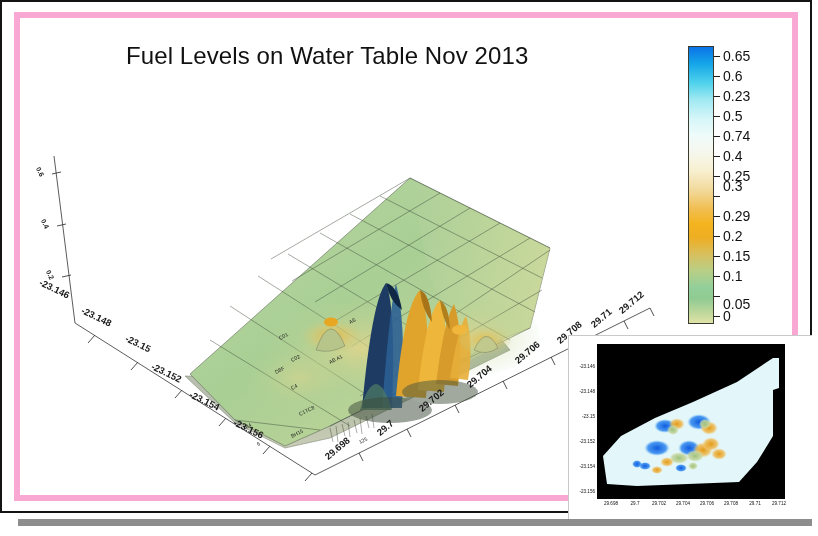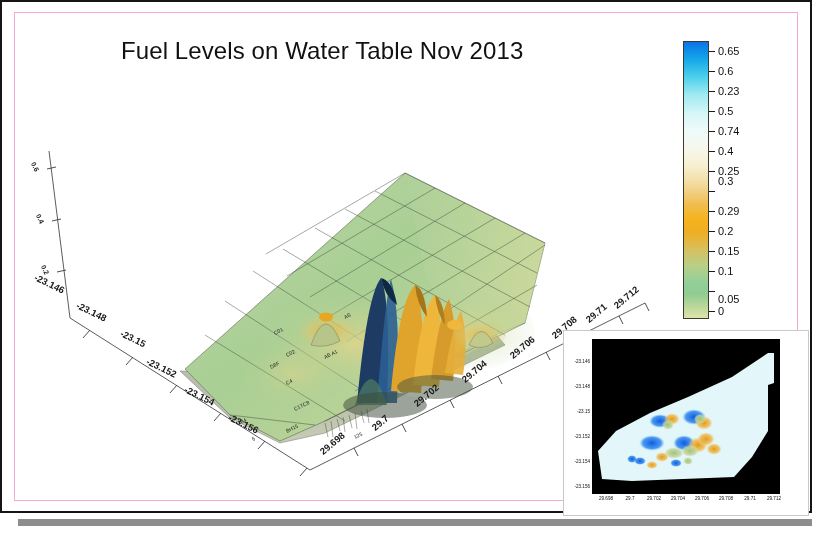--- a/index.html
+++ b/index.html
@@ -8,21 +8,21 @@
     width:818px;height:536px;overflow:hidden;
     font-family:"Liberation Sans",sans-serif;
     position:relative;
   }
   .app-window{
     position:absolute;left:0;top:0;width:812px;height:513px;
     border:2px solid #141414;background:#ffffff;box-sizing:border-box;
   }
   .figure-frame{
     position:absolute;left:12px;top:10px;right:12px;bottom:10px;
-    border:1px solid #f9a8d4;background:#ffffff;box-sizing:border-box;
+    border:6px solid #f9a8d4;background:#ffffff;box-sizing:border-box;
   }
   .bottom-shadow{
     position:absolute;left:18px;top:519px;width:794px;height:7px;
     background:#8d8d8d;
   }
   .right-shadow{
     position:absolute;left:812px;top:14px;width:6px;height:512px;
     background:#ffffff;
   }
 
@@ -72,21 +72,21 @@
       #b9cf86 81%,
       #93cf9a 87%,
       #8fcb92 91%,
       #bcd79b 96%,
       #dfe3a8 100%);
   }
   .cb-tick{
     position:absolute;left:26px;width:6px;height:1px;background:#1a1a1a;
   }
   .cb-lbl{
-    position:absolute;left:35px;font-size:11px;color:#111111;
+    position:absolute;left:35px;font-size:14px;color:#111111;
     white-space:nowrap;transform:translateY(-50%);
   }
 
   
   .inset{
     position:absolute;left:548px;top:317px;width:246px;height:186px;
     background:#ffffff;border:1px solid #c9c9c9;box-sizing:border-box;
   }
   .inset-plot{
     position:absolute;left:28px;top:8px;width:188px;height:155px;

